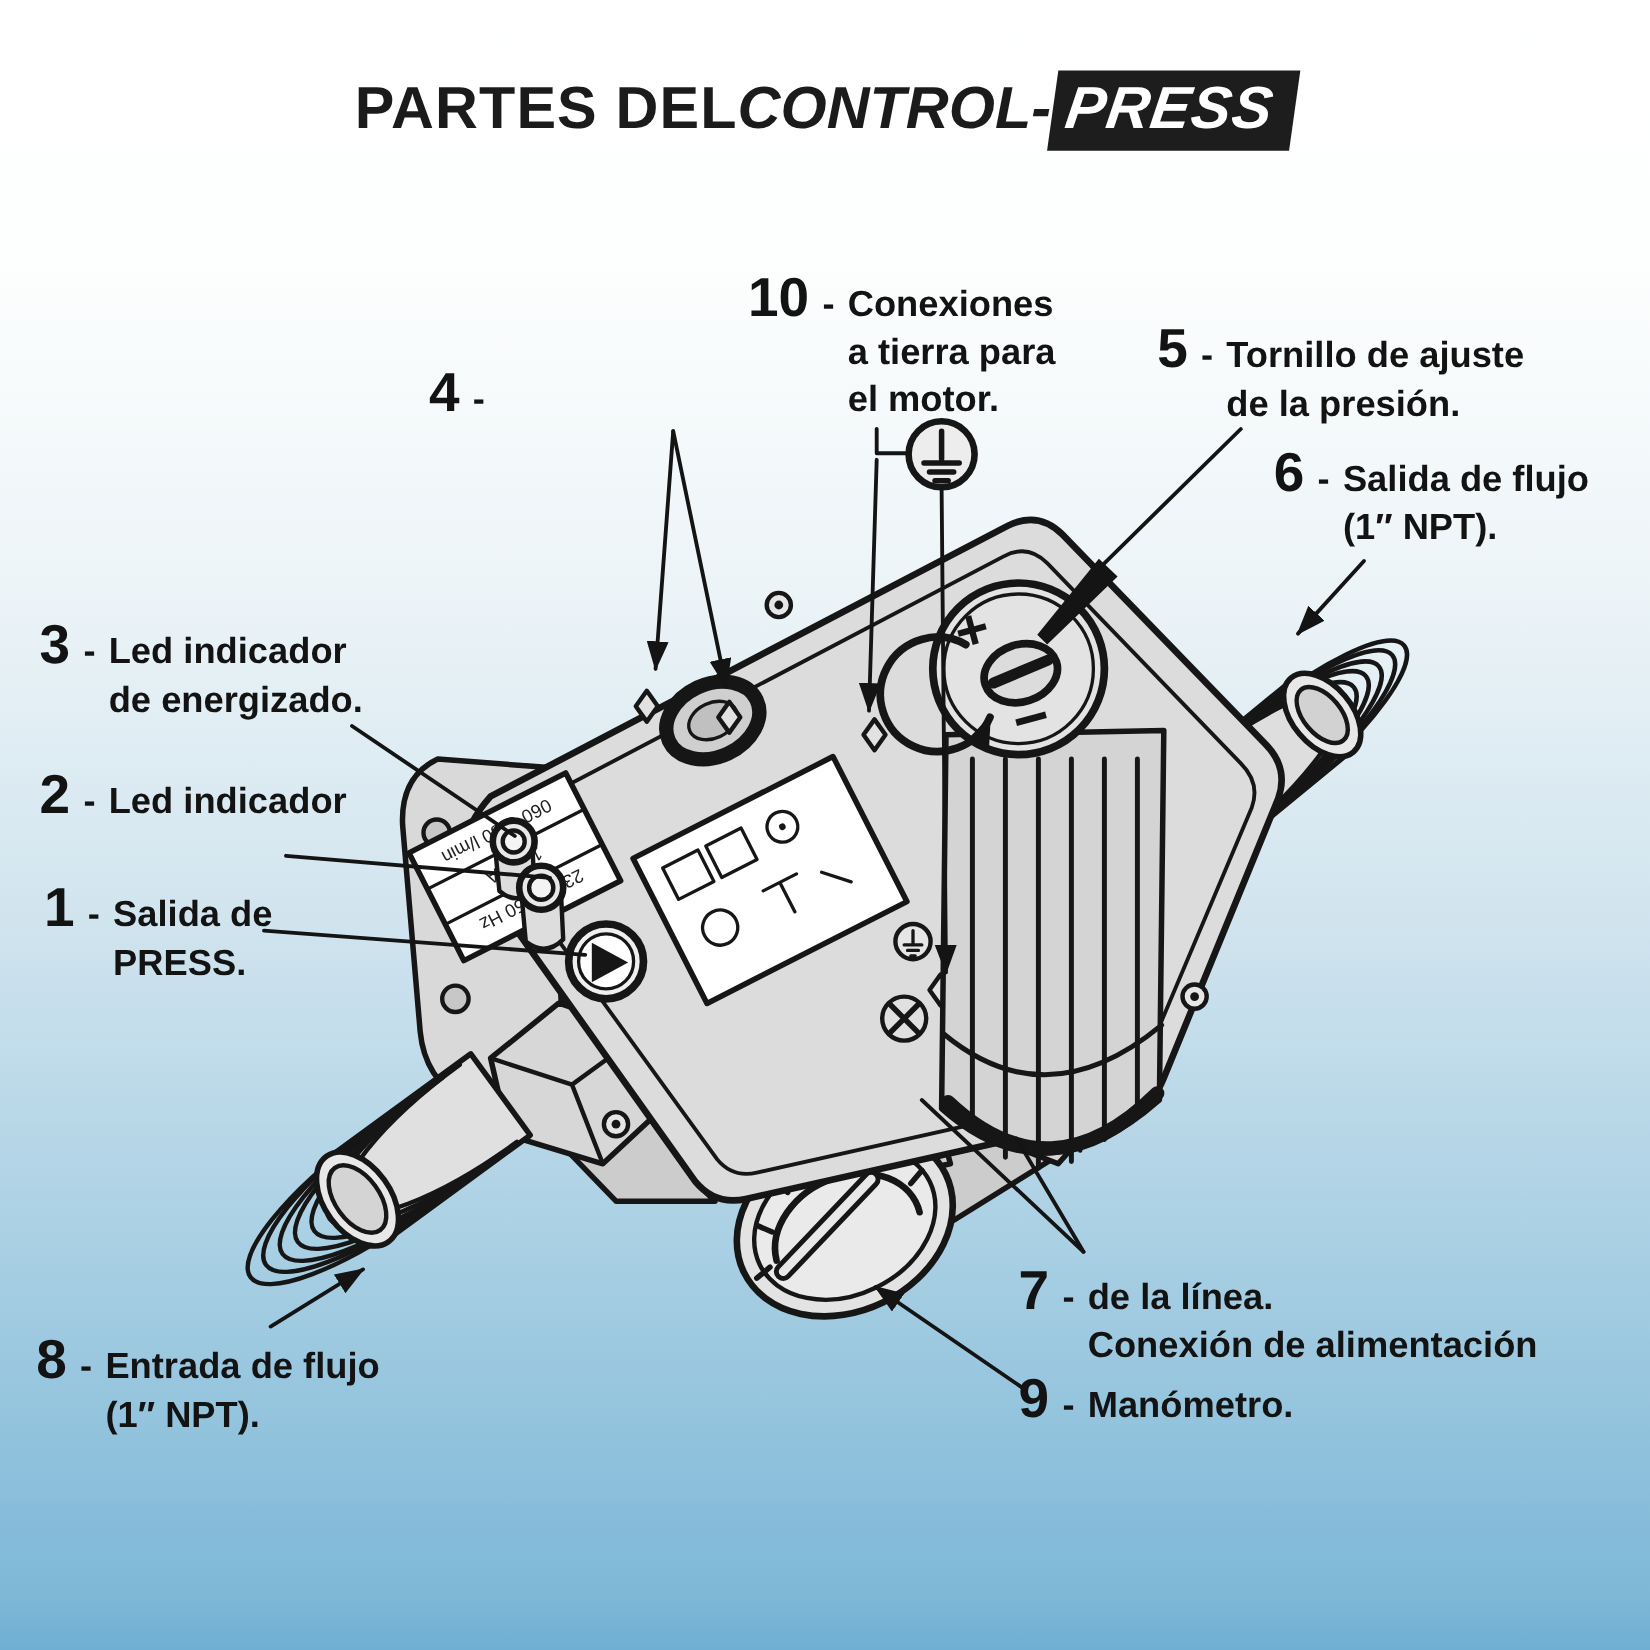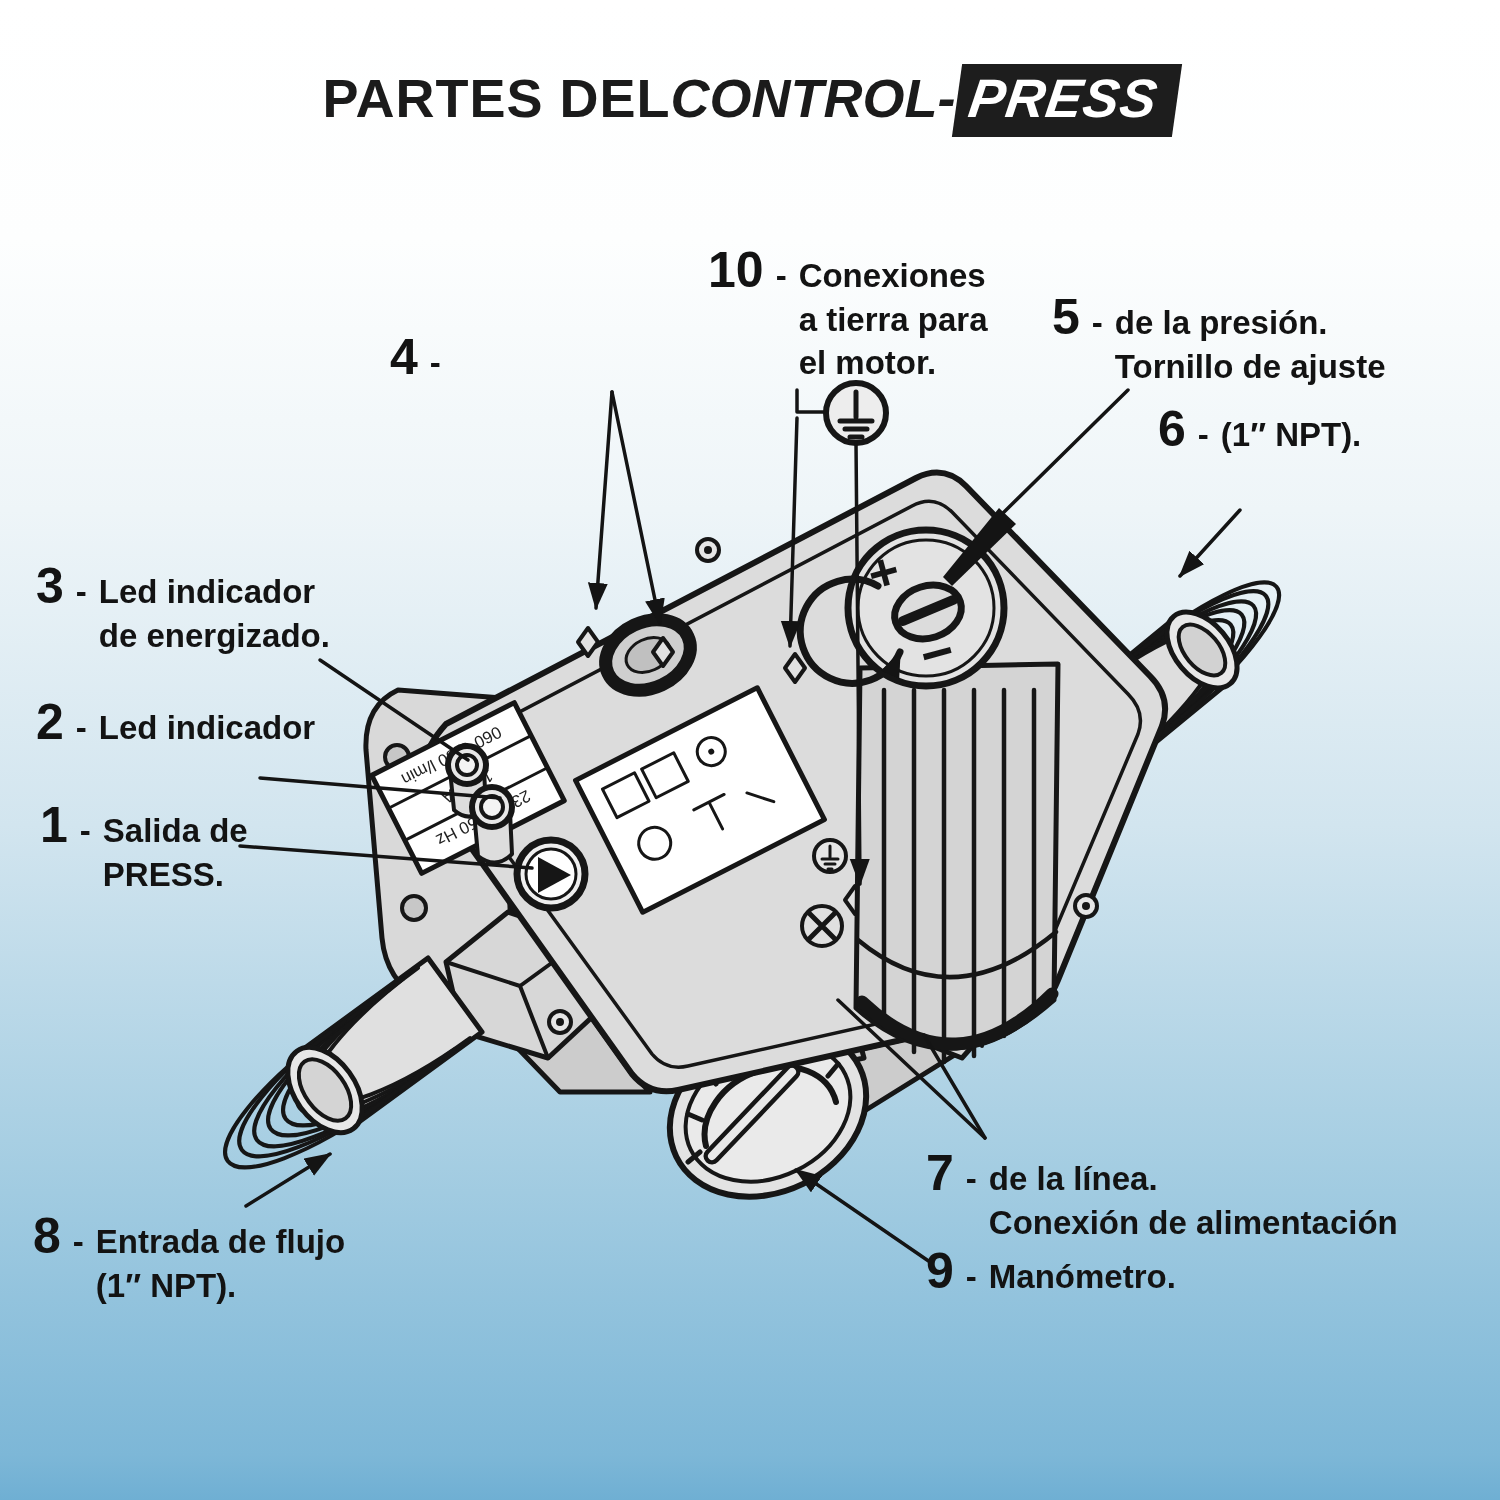--- a/index.html
+++ b/index.html
@@ -23,21 +23,21 @@
   .co-text{font-size:33px; font-weight:bold; line-height:1.32;}
   .co-1{left:40px;  top:800px;}
   .co-2{left:36px;  top:697px;}
   .co-3{left:36px;  top:561px;}
   .co-4{left:390px; top:332px;}
   .co-5{left:1052px;top:292px;}
   .co-6{left:1158px;top:404px;}
   .co-7{left:926px; top:1148px;}
   .co-8{left:33px;  top:1211px;}
   .co-9{left:926px; top:1246px;}
-  .co-10{left:708px;top:245px;}
+  .co-10{left:680px;top:245px;}
   .co-10 .co-text{}
   svg.scene{position:absolute; left:0; top:0; width:1500px; height:1500px;}
 </style>
 </head>
 <body>
 
 <div class="canvas">
 
   <div class="title">
     <span>PARTES DEL</span><span class="it">CONTROL-</span><span class="badge">PRESS</span>
@@ -260,29 +260,30 @@
 
     <div class="callout co-4">
       <span class="co-num">4</span>
       <span class="co-dash">-</span>
     </div>
 
     <div class="callout co-5">
       <span class="co-num">5</span>
       <span class="co-dash">-</span>
       <div class="co-text">
+          <div>Tornillo de ajuste</div>
           <div>de la presión.</div>
-          <div>Tornillo de ajuste</div>
         </div>
     </div>
 
     <div class="callout co-6">
       <span class="co-num">6</span>
       <span class="co-dash">-</span>
       <div class="co-text">
+          <div>Salida de flujo</div>
           <div>(1″ NPT).</div>
         </div>
     </div>
 
     <div class="callout co-7">
       <span class="co-num">7</span>
       <span class="co-dash">-</span>
       <div class="co-text">
           <div>de la línea.</div>
           <div>Conexión de alimentación</div>

